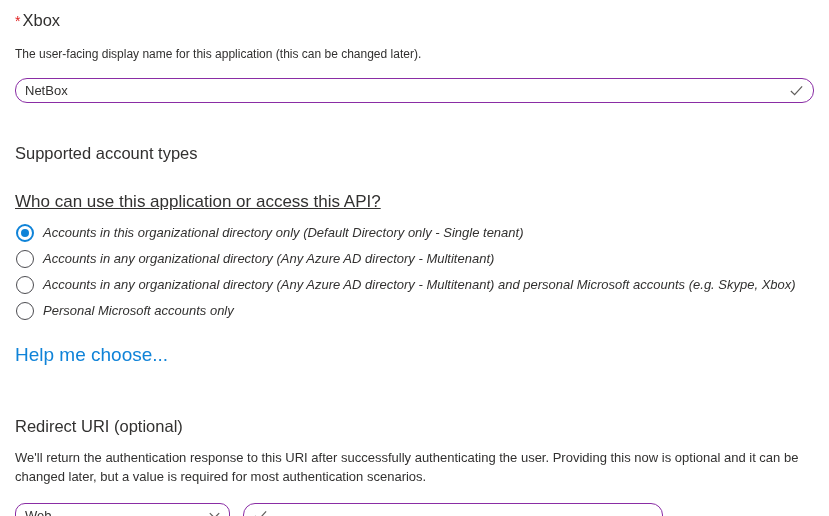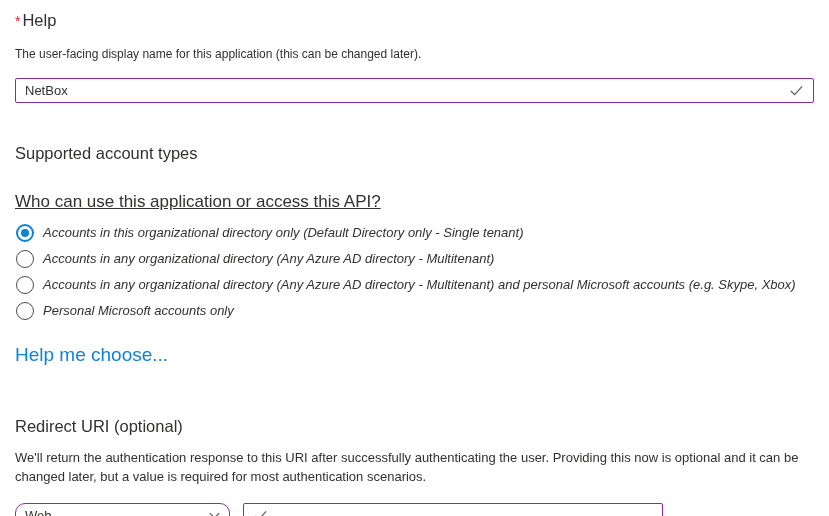--- a/index.html
+++ b/index.html
@@ -26,21 +26,21 @@
     margin-top: 15px;
     font-size: 12px;
     line-height: 16px;
     color: #323130;
   }
 
   .text-field {
     margin-top: 16px;
     height: 25px;
     border: 1.5px solid #8a2da5;
-    border-radius: 2px;
+    border-radius: 12px;
     display: flex;
     align-items: center;
     padding: 0 9px;
     background: #ffffff;
   }
   .text-field input {
     flex: 1;
     border: none;
     outline: none;
     font-family: "Liberation Sans", sans-serif;
@@ -115,21 +115,21 @@
   .uri-field { width: 420px; margin-top: 0; }
 
   .check-icon, .chevron-icon { flex: 0 0 auto; display: block; }
 </style>
 </head>
 <body>
 
 <div class="page">
 
   
-  <div class="section-title"><span class="required-marker">*</span><span>Help</span></div>
+  <div class="section-title"><span class="required-marker">*</span><span>Xbox</span></div>
 
   <div class="field-desc">The user-facing display name for this application (this can be changed later).</div>
 
   <div class="text-field name-field">
     <input type="text" value="NetBox" style="">
     <svg class="check-icon" width="15" height="15" viewBox="0 0 16 16">
       <path d="M2 8.5 L6 12.5 L14 3.5" fill="none" stroke="#605e5c" stroke-width="1.3"></path>
     </svg>
   </div>
 

